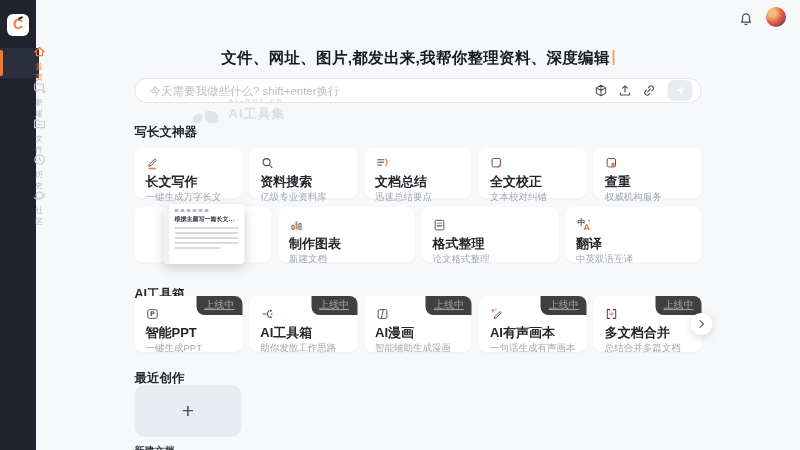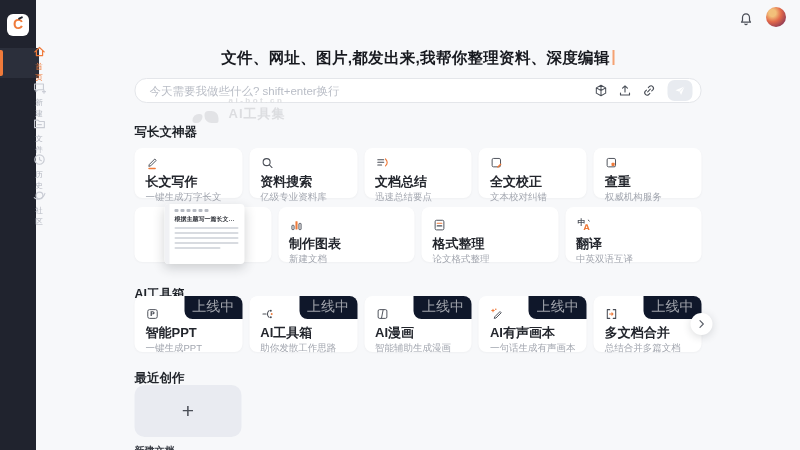--- a/index.html
+++ b/index.html
@@ -48,22 +48,22 @@
   .h1 { top:124px; } .h2 { top:286px; } .h3 { top:370px; }
   .row { position:absolute; left:0; right:0; display:flex; gap:7px; }
   .r1 { top:148px; height:50px; } .r2 { top:207px; height:55px; } .r3 { top:296px; height:56px; }
   .card { flex:1; background:#fff; border-radius:8px; padding:7px 11px; position:relative; cursor:pointer;
           box-shadow:0 1px 2px rgba(31,35,41,.03); }
   .card .ic { height:15px; display:flex; align-items:center; color:#4a4e57; }
   .card .ct { font-size:13px; font-weight:700; color:#23262d; margin-top:3px; white-space:nowrap; }
   .card .cs { font-size:9.5px; color:#a2a6af; margin-top:0; white-space:nowrap; }
   .r2 .card .ic { margin-top:3px; }
   .r3 .card .ic { margin-top:3px; }
-  .badge { position:absolute; top:0; right:0; background:#0f172a; color:#a0a3ab; font-size:14px;
-           padding:2px 8px 3px; border-radius:0 8px 0 8px; }
+  .badge { position:absolute; top:0; right:0; background:#404040; color:#a0a3ab; font-size:10px;
+           padding:2px 8px 3px; border-radius:0 8px 0 8px;text-decoration:underline; }
   
   .preview { position:absolute; left:30px; top:-3px; width:80px; height:60px; background:#fff; border-radius:4px;
              box-shadow:0 4px 12px rgba(31,35,41,.20); padding:5px 6px 5px 10px; overflow:hidden; z-index:5; }
   .preview::before { content:""; position:absolute; left:0; top:0; bottom:0; width:5px; background:#f0f1f4; }
   .ptoolbar { display:flex; gap:2px; }
   .ptoolbar s { width:4px; height:2.5px; background:#b7bbc3; border-radius:1px; display:block; }
   .ptitle { font-size:6px; font-weight:800; color:#2a2d34; margin-top:3px; white-space:nowrap; }
   .pline { height:2px; background:#d8dbe0; border-radius:1px; margin-top:3px; }
   .pline:last-child { width:72%; }
   

